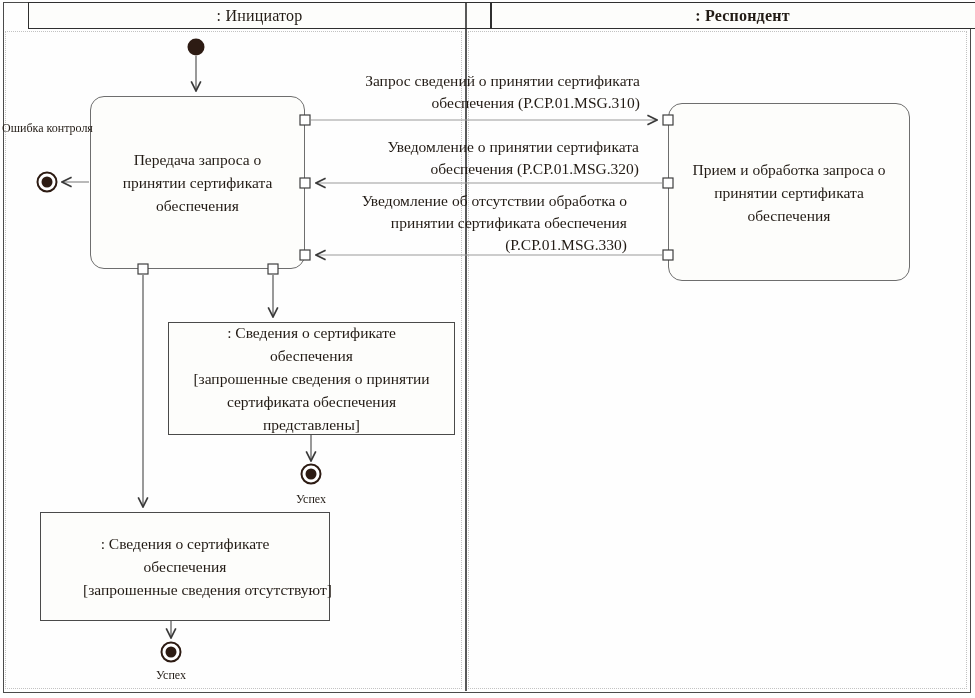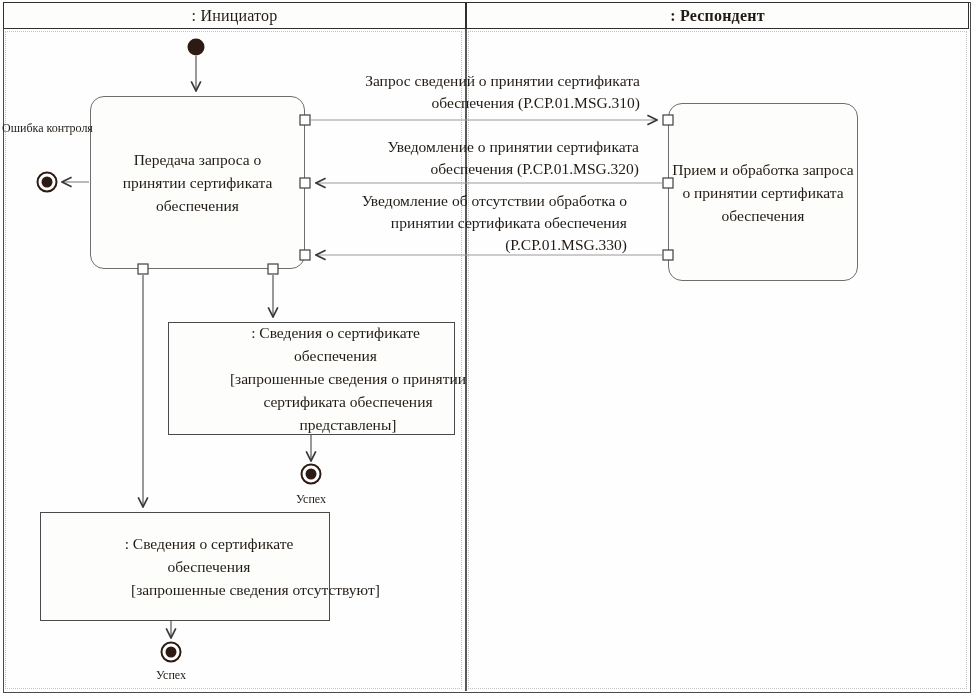--- a/index.html
+++ b/index.html
@@ -6,33 +6,33 @@
   #stage{
     position:relative;width:975px;height:698px;background:#fefefe;
     font-family:"Liberation Serif","DejaVu Serif",serif;
     color:#221b15;overflow:hidden;
   }
   .abs{position:absolute;}
   .frame{border:1px solid #4a4a4a;background:transparent;}
   .lane-header{
     border:1px solid #2f2f2f;background:#fdfdfb;
     display:flex;align-items:center;justify-content:center;
-    font-size:16px;letter-spacing:.2px;box-sizing:border-box;
+    font-size:16px;letter-spacing:.2px;box-sizing:border-box;margin-left:25px;
   }
   .lane-body{border:1px dotted #c2c2c2;box-sizing:border-box;}
   .activity{
     box-sizing:border-box;border:1.5px solid #6e6e6e;border-radius:14px;
     background:#fdfdfb;display:flex;align-items:center;justify-content:center;
     text-align:center;font-size:15.5px;line-height:23px;
   }
   .activity .txt{margin:0 auto;}
   .objbox{
     box-sizing:border-box;border:1.5px solid #4a4a4a;background:#fdfdfb;
     display:flex;flex-direction:column;align-items:center;justify-content:center;
-    text-align:center;font-size:15.5px;line-height:23px;padding-left:48px;
+    text-align:center;font-size:15.5px;line-height:23px;
   }
   .objbox .name,.objbox .state{margin:0 auto;}
   .msg-label{
     text-align:right;font-size:15.5px;line-height:22px;background:transparent;
   }
   .term-label{text-align:center;font-size:12px;line-height:24px;}
   svg{position:absolute;left:0;top:0;}
 </style>
 </head>
 <body>
@@ -47,21 +47,21 @@
     <span>: Инициатор</span>
   </div>
   <div class="abs lane-header" style="left:466px;top:2px;width:503px;height:27px;font-weight:bold;">
     <span>: Респондент</span>
   </div>
 
   <div class="abs activity" style="left:90px;top:96px;width:215px;height:173px;">
     <div class="txt" style="width:178px;">Передача запроса о принятии сертификата обеспечения</div>
   </div>
 
-  <div class="abs activity" style="left:668px;top:103px;width:190px;height:178px;">
+  <div class="abs activity" style="left:668px;top:103px;width:242px;height:178px;">
     <div class="txt" style="width:215px;">Прием и обработка запроса о принятии сертификата обеспечения</div>
   </div>
 
   <div class="abs objbox" style="left:168px;top:322px;width:287px;height:113px;">
     <div class="name" style="width:205px;">: Сведения о сертификате обеспечения</div>
     <div class="state" style="width:262px;">[запрошенные сведения о принятии сертификата обеспечения представлены]</div>
   </div>
 
   <div class="abs objbox" style="left:40px;top:512px;width:290px;height:109px;">
     <div class="name" style="width:205px;">: Сведения о сертификате обеспечения</div>

